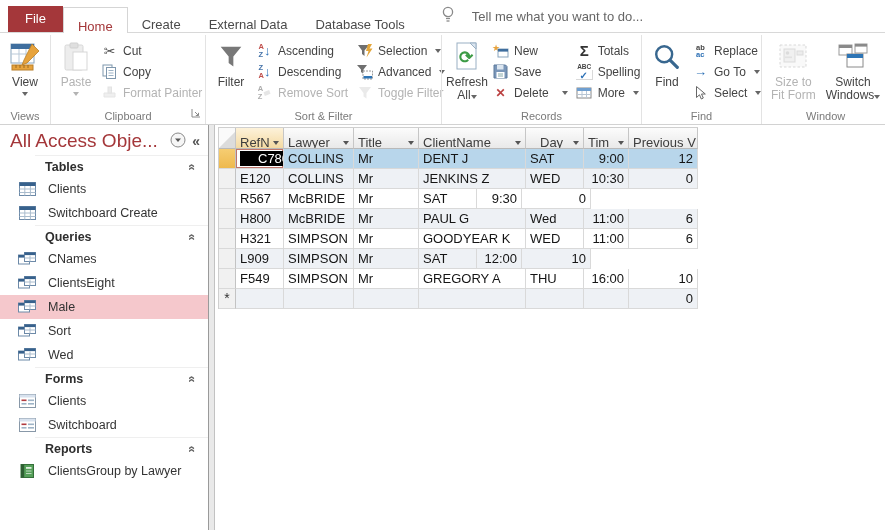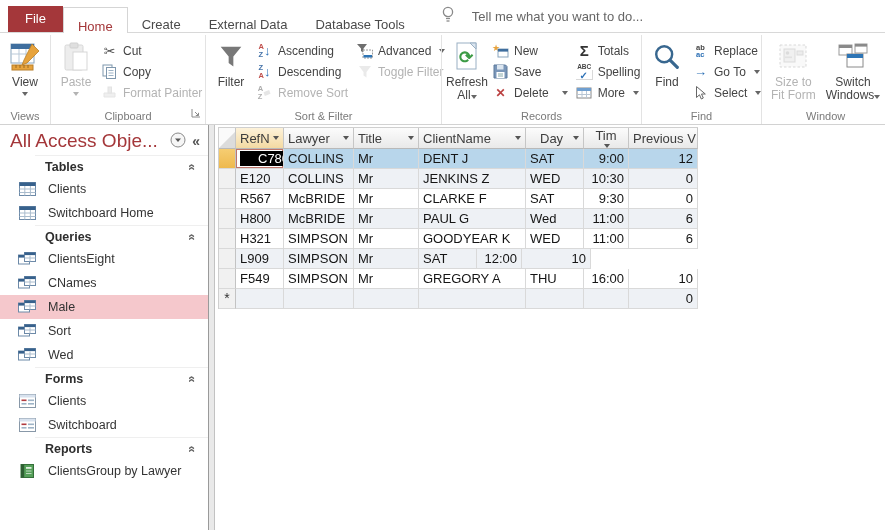--- a/index.html
+++ b/index.html
@@ -59,28 +59,28 @@
   .chev-up { display: inline-block; transform: rotate(90deg); color: #666; font-size: 12px; font-weight: bold; }
   .nav-item { display: flex; align-items: center; gap: 12px; height: 24px; padding-left: 18px; font-size: 12.5px; color: #333; cursor: default; }
   .nav-item.selected { background: #F5C8CC; }
   .nav-item .nicon { width: 18px; display: flex; justify-content: center; flex: none; }
 
   
   .grid { display: inline-block; border-top: 1px solid #cfcfcf; border-left: 1px solid #cfcfcf; }
   .grow { display: flex; height: 20px; }
   .grow.hdr { height: 21px; }
   .c { border-right: 1px solid #d9d9d9; border-bottom: 1px solid #d9d9d9; padding: 2px 4px 0 4px; font-size: 13px; color: #151515; white-space: nowrap; overflow: hidden; background: #fff; }
-  .hdr .c { background: linear-gradient(#fcfcfc, #e9e9e9); border-right: 1px solid #c6c6c6; border-bottom: 1px solid #b9b9b9; color: #3d3d3d; display: flex; align-items: center; justify-content: space-between; padding-top: 0; }
+  .hdr .c { background: linear-gradient(#fcfcfc, #e9e9e9); border-right: 1px solid #c6c6c6; border-bottom: 1px solid #b9b9b9; color: #3d3d3d; display: flex; align-items: center; justify-content: space-between; padding-top: 9px; }
   .hdr .c.hl { background: linear-gradient(#fdf2da, #f4daa2); }
   .selector { width: 17px; flex: none; background: #f1f1f1; border-right: 1px solid #c3c3c3; padding: 0; text-align: center; }
   .hdr .selector { background: linear-gradient(135deg, #fafafa 55%, #dcdcdc 56%); }
   .selector.cur { background: linear-gradient(#f6cd72, #eeb94e); }
   .col-ref { width: 48px; } .col-law { width: 70px; } .col-tit { width: 65px; }
   .col-cli { width: 107px; } .col-day { width: 58px; }
-  .col-tim { width: 45px; text-align: right; flex-direction: column; } .col-prev { width: 69px; text-align: right; }
+  .col-tim { width: 45px; text-align: right; } .col-prev { width: 69px; text-align: right; }
   .alt .c:not(.selector) { background: #eef1f5; }
   .sel .c:not(.selector) { background: #b8d6eb; }
   .curcell { background: #fff !important; box-shadow: inset 0 0 0 1px #bf756b; }
   .inv { background: #000; color: #fff; padding: 0 18px; }
   .harrow { width: 0; height: 0; border-left: 3.5px solid transparent; border-right: 3.5px solid transparent; border-top: 4px solid #555; flex: none; margin-left: 2px; }
   .newmark { font-size: 14px; color: #333; line-height: 18px; }
 </style>
 </head>
 <body>
 
@@ -217,20 +217,30 @@
                 <rect x="1" y="2" width="6" height="4" fill="#d8a0a0" transform="rotate(-20 4 4)"></rect>
               </svg>
             </span>
           <span>Remove Sort</span>
         </div>
       </div>
       <div class="smallcol">
         <div class="smallbtn">
           <span class="si">
             <svg width="16" height="16" viewBox="0 0 16 16">
+                <polygon points="1,2 12,2 7.5,7.5 7.5,13 5,11 5,7.5" fill="#6f6f6f"></polygon>
+                <polygon points="11,1 15,1 12.5,5.5 15.5,5.5 9.5,14.5 11.5,8 9,8" fill="#e3a63b"></polygon>
+              </svg>
+          </span>
+          <span>Selection</span>
+          <span class="caret-d"></span>
+        </div>
+        <div class="smallbtn">
+          <span class="si">
+            <svg width="16" height="16" viewBox="0 0 16 16">
                 <polygon points="0,1 10,1 6.5,5.5 6.5,10 4,8 4,5.5" fill="#6f6f6f"></polygon>
                 <rect x="6" y="7" width="9.5" height="8" fill="#fff" stroke="#9a9a9a" stroke-dasharray="2 1"></rect>
                 <rect x="6.5" y="12" width="8.5" height="2.5" fill="#2e75b5"></rect>
               </svg>
           </span>
           <span>Advanced</span>
           <span class="caret-d"></span>
         </div>
         <div class="smallbtn dis">
           <span class="si">
@@ -420,52 +430,52 @@
         <span class="nicon">
             <svg width="17" height="14" viewBox="0 0 17 14">
               <rect x="0.5" y="0.5" width="16" height="13" fill="#fff" stroke="#6d8aa8"></rect>
               <rect x="0.5" y="0.5" width="16" height="3.5" fill="#37618c"></rect>
               <line x1="0.5" y1="7" x2="16.5" y2="7" stroke="#aabccd"></line>
               <line x1="0.5" y1="10.5" x2="16.5" y2="10.5" stroke="#aabccd"></line>
               <line x1="5.8" y1="4" x2="5.8" y2="13.5" stroke="#aabccd"></line>
               <line x1="11.4" y1="4" x2="11.4" y2="13.5" stroke="#aabccd"></line>
             </svg>
           </span>
-        <span>Switchboard Home</span>
+        <span>Switchboard Create</span>
       </div>
 
       <div class="sec-hdr">
         <span>Queries</span>
         <span class="chev-up">«</span>
       </div>
       <div class="nav-item">
         <span class="nicon">
             <svg width="18" height="14" viewBox="0 0 18 14">
               <rect x="0.5" y="3" width="11" height="9" fill="#fff" stroke="#6d8aa8"></rect>
               <rect x="0.5" y="3" width="11" height="2.6" fill="#37618c"></rect>
               <rect x="6.5" y="0.5" width="11" height="9" fill="#fff" stroke="#6d8aa8"></rect>
               <rect x="6.5" y="0.5" width="11" height="2.6" fill="#37618c"></rect>
               <line x1="6.5" y1="6" x2="17.5" y2="6" stroke="#aabccd"></line>
               <line x1="12" y1="3.5" x2="12" y2="9.5" stroke="#aabccd"></line>
             </svg>
           </span>
-        <span>ClientsEight</span>
+        <span>CNames</span>
       </div>
       <div class="nav-item">
         <span class="nicon">
             <svg width="18" height="14" viewBox="0 0 18 14">
               <rect x="0.5" y="3" width="11" height="9" fill="#fff" stroke="#6d8aa8"></rect>
               <rect x="0.5" y="3" width="11" height="2.6" fill="#37618c"></rect>
               <rect x="6.5" y="0.5" width="11" height="9" fill="#fff" stroke="#6d8aa8"></rect>
               <rect x="6.5" y="0.5" width="11" height="2.6" fill="#37618c"></rect>
               <line x1="6.5" y1="6" x2="17.5" y2="6" stroke="#aabccd"></line>
               <line x1="12" y1="3.5" x2="12" y2="9.5" stroke="#aabccd"></line>
             </svg>
           </span>
-        <span>CNames</span>
+        <span>ClientsEight</span>
       </div>
       <div class="nav-item selected">
         <span class="nicon">
             <svg width="18" height="14" viewBox="0 0 18 14">
               <rect x="0.5" y="3" width="11" height="9" fill="#fff" stroke="#6d8aa8"></rect>
               <rect x="0.5" y="3" width="11" height="2.6" fill="#37618c"></rect>
               <rect x="6.5" y="0.5" width="11" height="9" fill="#fff" stroke="#6d8aa8"></rect>
               <rect x="6.5" y="0.5" width="11" height="2.6" fill="#37618c"></rect>
               <line x1="6.5" y1="6" x2="17.5" y2="6" stroke="#aabccd"></line>
               <line x1="12" y1="3.5" x2="12" y2="9.5" stroke="#aabccd"></line>
@@ -606,21 +616,20 @@
           <div class="c col-day">WED</div>
           <div class="c col-tim">10:30</div>
           <div class="c col-prev">0</div>
         </div>
 
         <div class="grow">
           <div class="c selector"></div>
           <div class="c col-ref">R567</div>
           <div class="c col-law">McBRIDE</div>
           <div class="c col-tit">Mr</div>
-          <div class="c col-cli">CLARKE F</div>
           <div class="c col-day">SAT</div>
           <div class="c col-tim">9:30</div>
           <div class="c col-prev">0</div>
         </div>
 
         <div class="grow alt">
           <div class="c selector"></div>
           <div class="c col-ref">H800</div>
           <div class="c col-law">McBRIDE</div>
           <div class="c col-tit">Mr</div>

